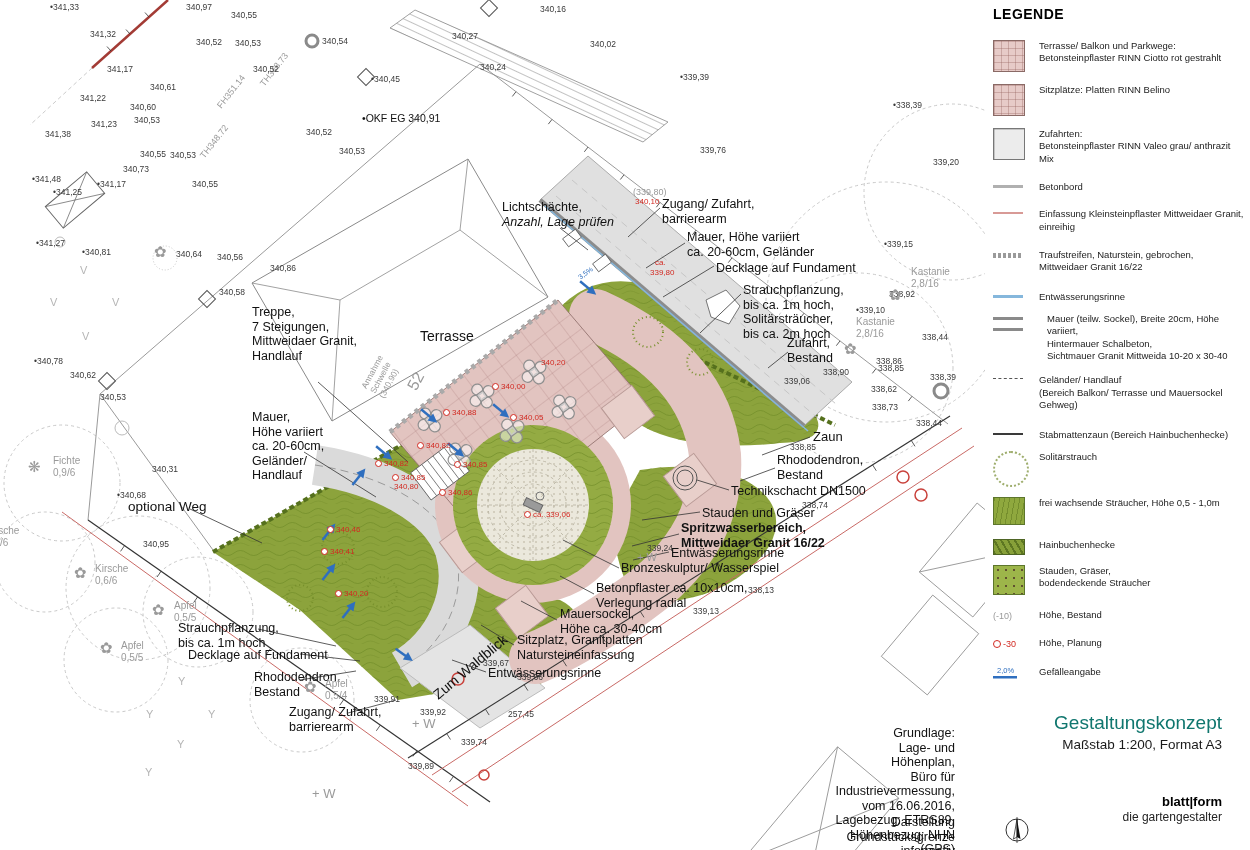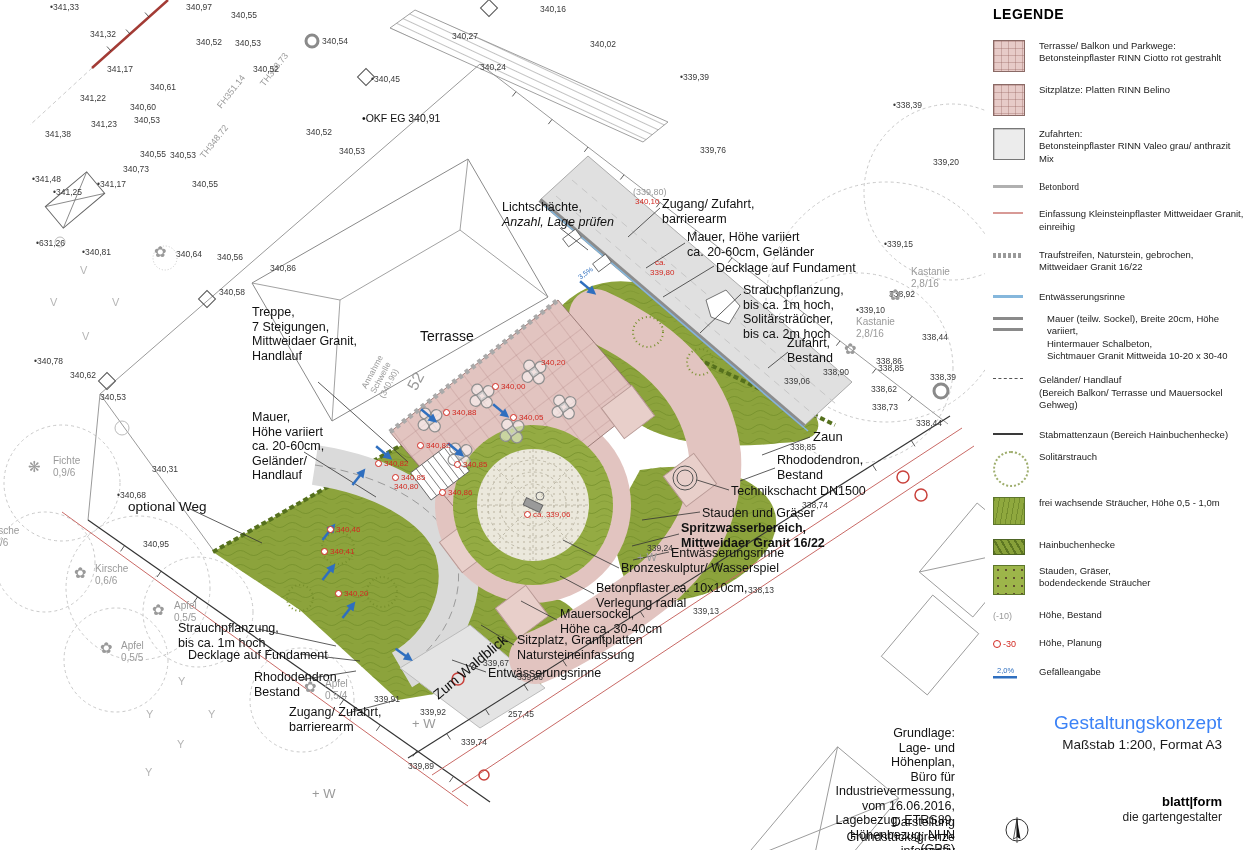--- a/index.html
+++ b/index.html
@@ -38,21 +38,21 @@
   .sw-hecke{width:30px;height:14px;border:1px solid #4e6524;background:#87a039;background-image:repeating-linear-gradient(60deg,rgba(60,85,15,.55) 0 2px,transparent 2px 6px);}
   .sw-stau{width:30px;height:28px;border:1px solid #5d762c;background:#9db54a;background-image:radial-gradient(rgba(90,70,45,.9) 1px,transparent 1.5px);background-size:8px 8px;}
   .ic-txt{font-size:9px;color:#999;margin-top:2px;white-space:nowrap;}
   .ic-hplan .ic-txt{color:#d22a22;}
   .ic-hplan .ic-txt::before{content:"";display:inline-block;width:6px;height:6px;border:1.5px solid #d22a22;border-radius:50%;background:#fff;margin-right:2px;vertical-align:-1px;}
   .ic-gef{display:flex;flex-direction:column;}
   .ic-gef .ic-txt{color:#2f6fbf;font-size:7.5px;margin:0 0 0 4px;}
   .ic-gef::after{content:"";width:24px;height:0;border-top:3px solid #2f6fbf;margin-top:1px;clip-path:polygon(0 0,100% 0,100% 100%,0 100%);}
   
   #titleblock{position:absolute;left:985px;top:712px;width:237px;text-align:right;}
-  #tb-title{font-size:19px;color:#3b82f6;}
+  #tb-title{font-size:19px;color:#0f766e;}
   #tb-sub{font-size:13.5px;color:#1a1a1a;margin-top:3px;}
   #tb-brand{font-size:13px;font-weight:bold;margin-top:42px;color:#000;}
   #tb-brandsub{font-size:12px;color:#222;margin-top:1px;}
   #north{position:absolute;left:1003px;top:816px;}
 </style>
 </head>
 <body>
 <div id="app">
 
 <div id="plan">
@@ -465,21 +465,21 @@
         <div class="sp" style="left: 192px; top: 179px;">340,55</div>
         <div class="sp" style="left: 53px; top: 187px;">•341,25</div>
         <div class="sp" style="left: 480px; top: 62px;">340,24</div>
         <div class="sp" style="left: 371px; top: 74px;">•340,45</div>
         <div class="sp" style="left: 590px; top: 39px;">340,02</div>
         <div class="sp" style="left: 680px; top: 72px;">•339,39</div>
         <div class="sp" style="left: 339px; top: 146px;">340,53</div>
         <div class="sp" style="left: 700px; top: 145px;">339,76</div>
         <div class="sp" style="left: 893px; top: 100px;">•338,39</div>
         <div class="sp" style="left: 933px; top: 157px;">339,20</div>
-        <div class="sp" style="left: 36px; top: 238px;">•631,26</div>
+        <div class="sp" style="left: 36px; top: 238px;">•341,27</div>
         <div class="sp" style="left: 82px; top: 247px;">•340,81</div>
         <div class="sp" style="left: 176px; top: 249px;">340,64</div>
         <div class="sp" style="left: 217px; top: 252px;">340,56</div>
         <div class="sp" style="left: 270px; top: 263px;">340,86</div>
         <div class="sp" style="left: 219px; top: 287px;">340,58</div>
         <div class="sp" style="left: 34px; top: 356px;">•340,78</div>
         <div class="sp" style="left: 70px; top: 370px;">340,62</div>
         <div class="sp" style="left: 100px; top: 392px;">340,53</div>
         <div class="sp" style="left: 152px; top: 464px;">340,31</div>
         <div class="sp" style="left: 117px; top: 490px;">•340,68</div>
@@ -577,21 +577,21 @@
           </div>
           <div class="ltx">Sitzplätze: Platten RINN Belino</div>
         </div>
         <div class="lrow" style="margin-top: 12px;">
           <div class="lic">
             <div class="sw sw-grey"></div>
           </div>
           <div class="ltx">Zufahrten:
 Betonsteinpflaster RINN Valeo grau/ anthrazit Mix</div>
         </div>
-        <div class="lrow" style="margin-top: 16px; font-family: Liberation Serif, serif;">
+        <div class="lrow" style="margin-top: 16px;">
           <div class="lic">
             <div class="lnln ln-beton"></div>
           </div>
           <div class="ltx">Betonbord</div>
         </div>
         <div class="lrow" style="margin-top: 15px;">
           <div class="lic">
             <div class="lnln ln-pink"></div>
           </div>
           <div class="ltx">Einfassung Kleinsteinpflaster Mittweidaer Granit,

